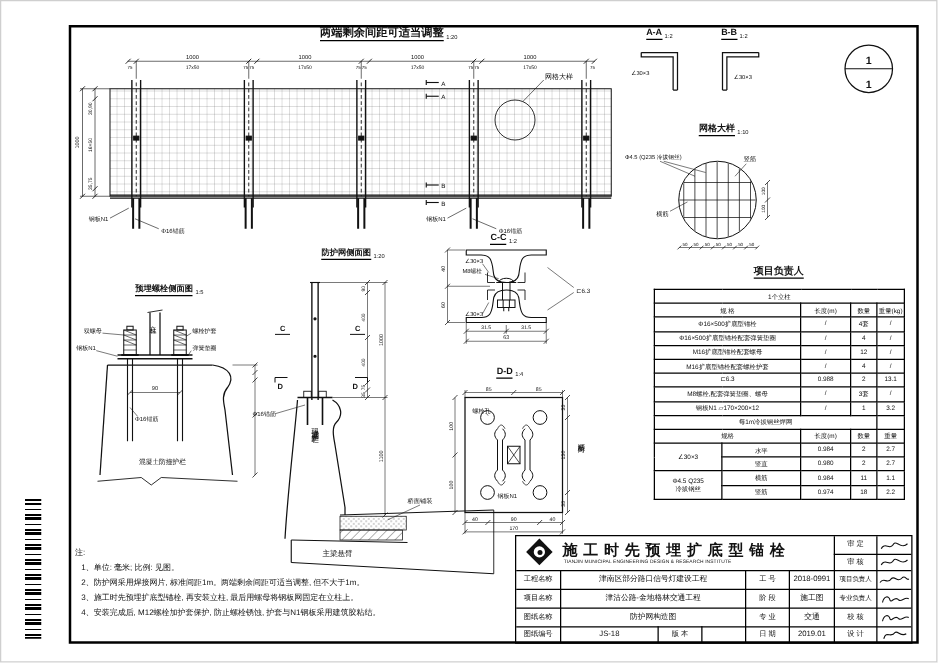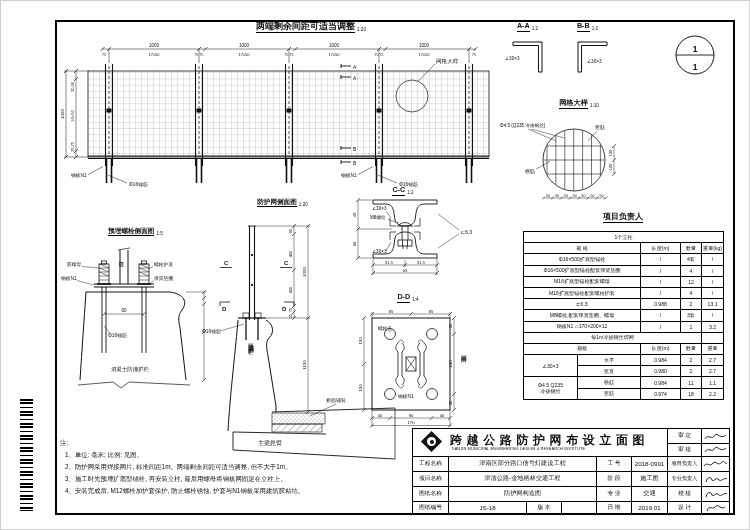--- a/index.html
+++ b/index.html
@@ -602,21 +602,21 @@
     <div class="vl" style="left:183px;top:27px;width:1px;height:58px;"></div>
     <div class="vl" style="left:218px;top:27px;width:1px;height:58px;"></div>
     <div class="vl" style="left:254px;top:0;width:1px;height:85px;"></div>
     <div class="vl" style="left:288px;top:0;width:1px;height:85px;"></div>
     <div class="vl" style="left:113px;top:72px;width:1px;height:13px;"></div>
     <div class="vl" style="left:148px;top:72px;width:1px;height:13px;"></div>
 
     <div class="logo-d"></div>
     <div class="logo-c"></div>
     <div class="logo-i"></div>
-    <div id="inst">跨越公路防护网布设立面图</div>
+    <div id="inst">施工时先预埋扩底型锚栓</div>
     <div id="insten">TIANJIN MUNICIPAL ENGINEERING DESIGN &amp; RESEARCH INSTITUTE</div>
 
     <div class="tbc" style="left:255px;top:0;width:33px;height:13.5px;">审  定</div>
     <div class="tbc" style="left:255px;top:13.5px;width:33px;height:13.5px;">审  核</div>
     <svg style="left:290px;top:2px;" width="25" height="11">
         <path d="M2,8 C5,2 9,10 12,4 C14,1 18,9 23,4" class="ln" stroke-width="0.9"></path>
       </svg>
     <svg style="left:290px;top:15px;" width="25" height="11">
         <path d="M2,8 C5,2 9,10 12,4 C14,1 18,9 23,4" class="ln" stroke-width="0.9"></path>
       </svg>

